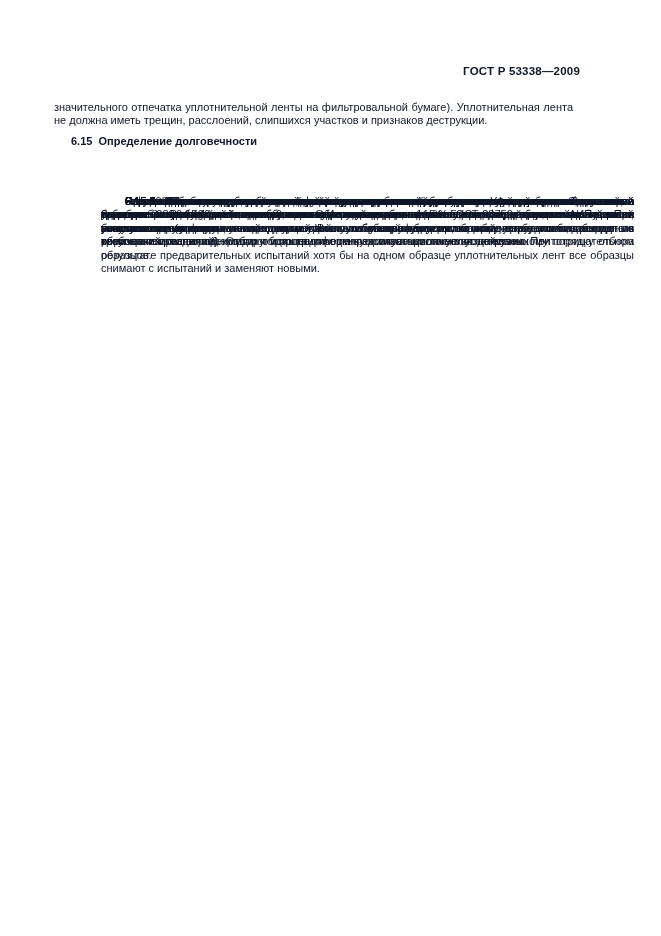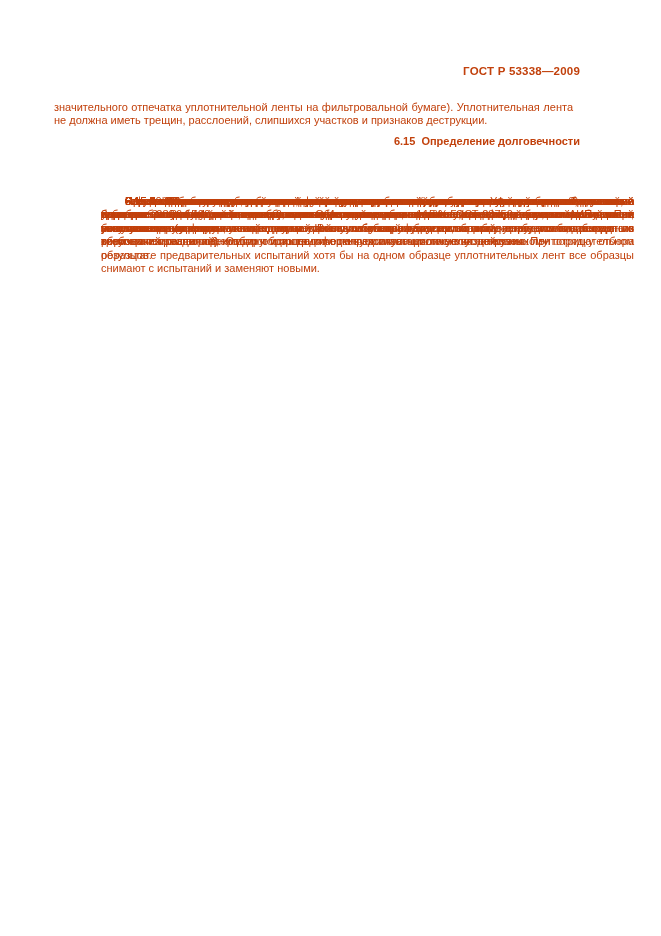--- a/index.html
+++ b/index.html
@@ -7,21 +7,21 @@
     padding: 0;
     background: #ffffff;
   }
   .page {
     position: relative;
     width: 661px;
     height: 840px;
     background: #ffffff;
     box-sizing: border-box;
     font-family: "Liberation Sans", sans-serif;
-    color: #c2410c;
+    color: #0f172a;
     overflow: hidden;
   }
   .header {
     position: absolute;
     top: 65px;
     left: 47px;
     right: 81px;
     text-align: right;
     font-size: 11.5px;
     font-weight: bold;
@@ -41,21 +41,21 @@
   }
   .body p {
     margin: 7px;
     text-indent: 24px;
   }
   .body p.continuation {
     text-indent: 0;
   }
   .body p.heading {
     font-weight: bold;
-    text-align: right;
+    text-align: left;
     margin: 5px 0 4px 0;
   }
   .page-number {
     position: absolute;
     top: 846px;
     left: 574px;
     font-size: 11px;
   }
 </style>
 </head>

